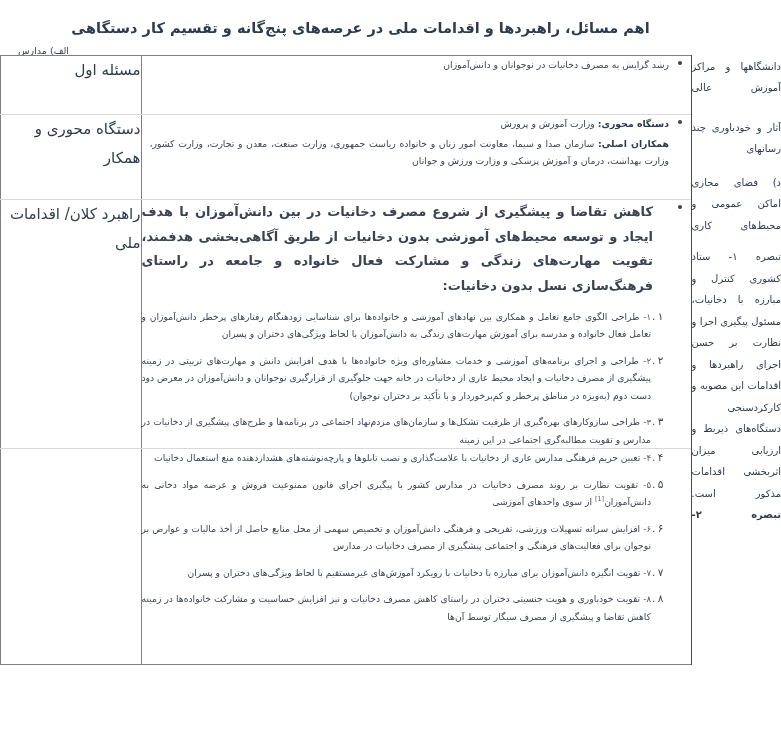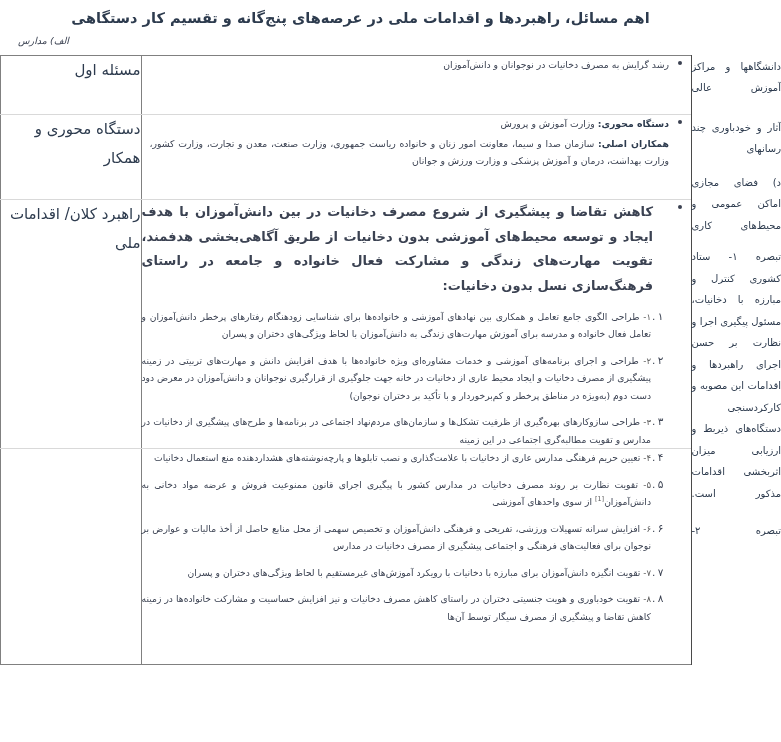--- a/index.html
+++ b/index.html
@@ -17,21 +17,21 @@
     overflow: hidden;
     position: relative;
   }
 
   
   .page-head {
     position: absolute;
     top: 0;
     right: 0;
     width: 781px;
-    padding-top: 8px;
+    padding-top: 18px;
     text-align: center;
   }
   .doc-title {
     font-size: 14.5px;
     font-weight: bold;
     color: #2d3b4e;
     line-height: 1.5;
     letter-spacing: 0;
     padding: 0 120px 0 60px;
   }
@@ -39,21 +39,20 @@
     font-size: 9.5px;
     color: #3b4252;
     margin-top: 5px;
     padding-left: 18px;
     text-align: left;
     direction: rtl;
   }
   .doc-subtitle-inner {
     display: inline-block;
     padding-left: 0;
-    font-style: italic;
   }
 
   
   table.main-table {
     position: absolute;
     top: 55px;
     right: 0;
     width: 781px;
     border-collapse: collapse;
     table-layout: fixed;
@@ -176,21 +175,21 @@
     font-size: 8.6px;
     color: #5a5a5a;
   }
   sup.fn {
     font-size: 6.5px;
     vertical-align: super;
     color: #5a5a5a;
   }
 
   .side-line { display: block; }
-  .side-bold { font-weight: normal; margin-top: 16px; }
+  .side-bold { font-weight: bold; }
 </style>
 </head>
 <body>
 
 <div class="page-head">
   <div class="doc-title">اهم مسائل، راهبردها و اقدامات ملی در عرصه‌های پنج‌گانه و تقسیم کار دستگاهی</div>
   <div class="doc-subtitle">
     <span class="doc-subtitle-inner">الف) مدارس</span>
   </div>
 </div>

